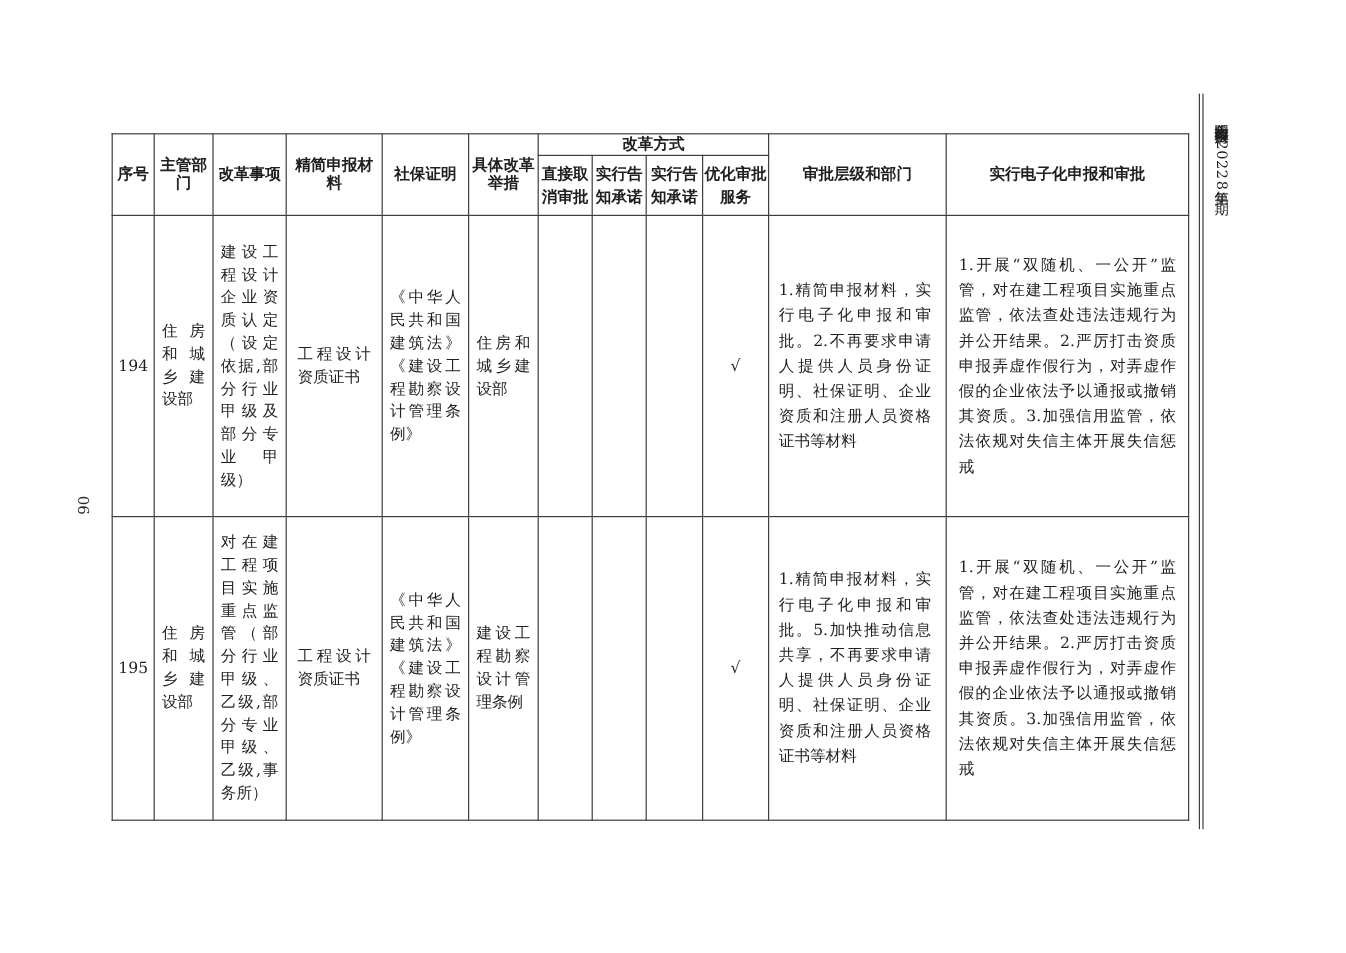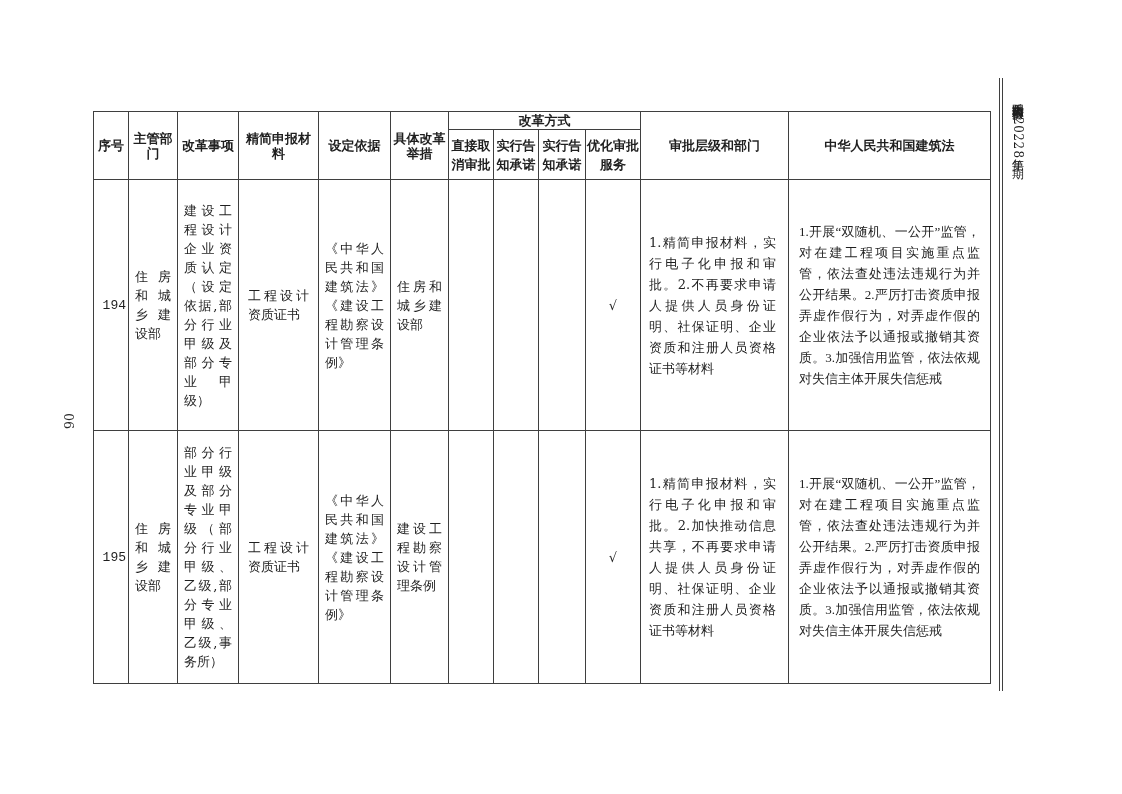--- a/index.html
+++ b/index.html
@@ -55,36 +55,36 @@
     text-align: center;
     padding: 2px 0;
     line-height: 19px;
   }
   .tr-ghead { height: 18px; }
   .tr-ghead th { line-height: 15px; padding: 1px 2px; }
   .tr-shead { height: 50px; }
   .tr-row1 { height: 251px; }
   .tr-row2 { height: 253px; }
 
-  .ctr { text-align: right; padding: 2px 2px; font-family: Liberation Mono, monospace; }
+  .ctr { text-align: center; padding: 2px 2px; }
   .jst {
     text-align: justify;
     padding: 3px 6px;
     line-height: 19px;
     word-break: break-all;
   }
   .c-license { padding: 3px 9px; }
   .chk { text-align: center; font-size: 14px; padding: 0; }
   .par {
     text-align: justify;
     padding: 4px 12px 4px 8px;
     line-height: 21px;
     word-break: break-all;
   }
-  .par-wide { padding: 4px 10px; font-family: Liberation Serif, serif; }
+  .par-wide { padding: 4px 10px; }
 
   
   .double-rule {
     position: absolute;
     left: 999px;
     top: 78px;
     height: 613px;
     width: 2px;
     border-left: 1px solid #3f3f3f;
     border-right: 1px solid #3f3f3f;
@@ -126,25 +126,25 @@
       <col style="width:55px">
       <col style="width:148px">
       <col style="width:202px">
     </colgroup>
     <tbody>
         <tr class="tr-ghead">
       <th rowspan="2">序号</th>
       <th rowspan="2">主管部门</th>
       <th rowspan="2">改革事项</th>
       <th rowspan="2">精简申报材料</th>
-      <th rowspan="2">设定依据</th>
+      <th rowspan="2">社保证明</th>
       <th rowspan="2">具体改革举措</th>
       <th colspan="4">改革方式</th>
       <th rowspan="2">审批层级和部门</th>
-      <th rowspan="2">中华人民共和国建筑法</th>
+      <th rowspan="2">实行电子化申报和审批</th>
     </tr>
     <tr class="tr-shead">
       <th>直接取消审批</th>
       <th>实行告知承诺</th>
       <th>实行告知承诺</th>
       <th>优化审批服务</th>
     </tr>
 
     <tr class="tr-row1">
       <td class="ctr">194</td>
@@ -157,29 +157,29 @@
       <td class="chk"></td>
       <td class="chk"></td>
       <td class="chk">√</td>
       <td class="par">1.精简申报材料，实行电子化申报和审批。2.不再要求申请人提供人员身份证明、社保证明、企业资质和注册人员资格证书等材料</td>
       <td class="par par-wide">1.开展“双随机、一公开”监管，对在建工程项目实施重点监管，依法查处违法违规行为并公开结果。2.严厉打击资质申报弄虚作假行为，对弄虚作假的企业依法予以通报或撤销其资质。3.加强信用监管，依法依规对失信主体开展失信惩戒</td>
     </tr>
 
     <tr class="tr-row2">
       <td class="ctr">195</td>
       <td class="jst">住房和城乡建设部</td>
-      <td class="jst">部分行业甲级及部分专业甲级（部分行业甲级、乙级,部分专业甲级、乙级,事务所）</td>
+      <td class="jst">对在建工程项目实施重点监管（部分行业甲级、乙级,部分专业甲级、乙级,事务所）</td>
       <td class="jst c-license">工程设计资质证书</td>
       <td class="jst">《中华人民共和国建筑法》《建设工程勘察设计管理条例》</td>
       <td class="jst">建设工程勘察设计管理条例</td>
       <td class="chk"></td>
       <td class="chk"></td>
       <td class="chk"></td>
       <td class="chk">√</td>
-      <td class="par">1.精简申报材料，实行电子化申报和审批。2.加快推动信息共享，不再要求申请人提供人员身份证明、社保证明、企业资质和注册人员资格证书等材料</td>
+      <td class="par">1.精简申报材料，实行电子化申报和审批。5.加快推动信息共享，不再要求申请人提供人员身份证明、社保证明、企业资质和注册人员资格证书等材料</td>
       <td class="par par-wide">1.开展“双随机、一公开”监管，对在建工程项目实施重点监管，依法查处违法违规行为并公开结果。2.严厉打击资质申报弄虚作假行为，对弄虚作假的企业依法予以通报或撤销其资质。3.加强信用监管，依法依规对失信主体开展失信惩戒</td>
     </tr>
   </tbody>
     </table>
 
   <div class="double-rule"></div>
 
   <div class="sidebar-title">
     <span>岳阳市人民政府公报</span>
     <span class="issue">2022年第8期</span>

